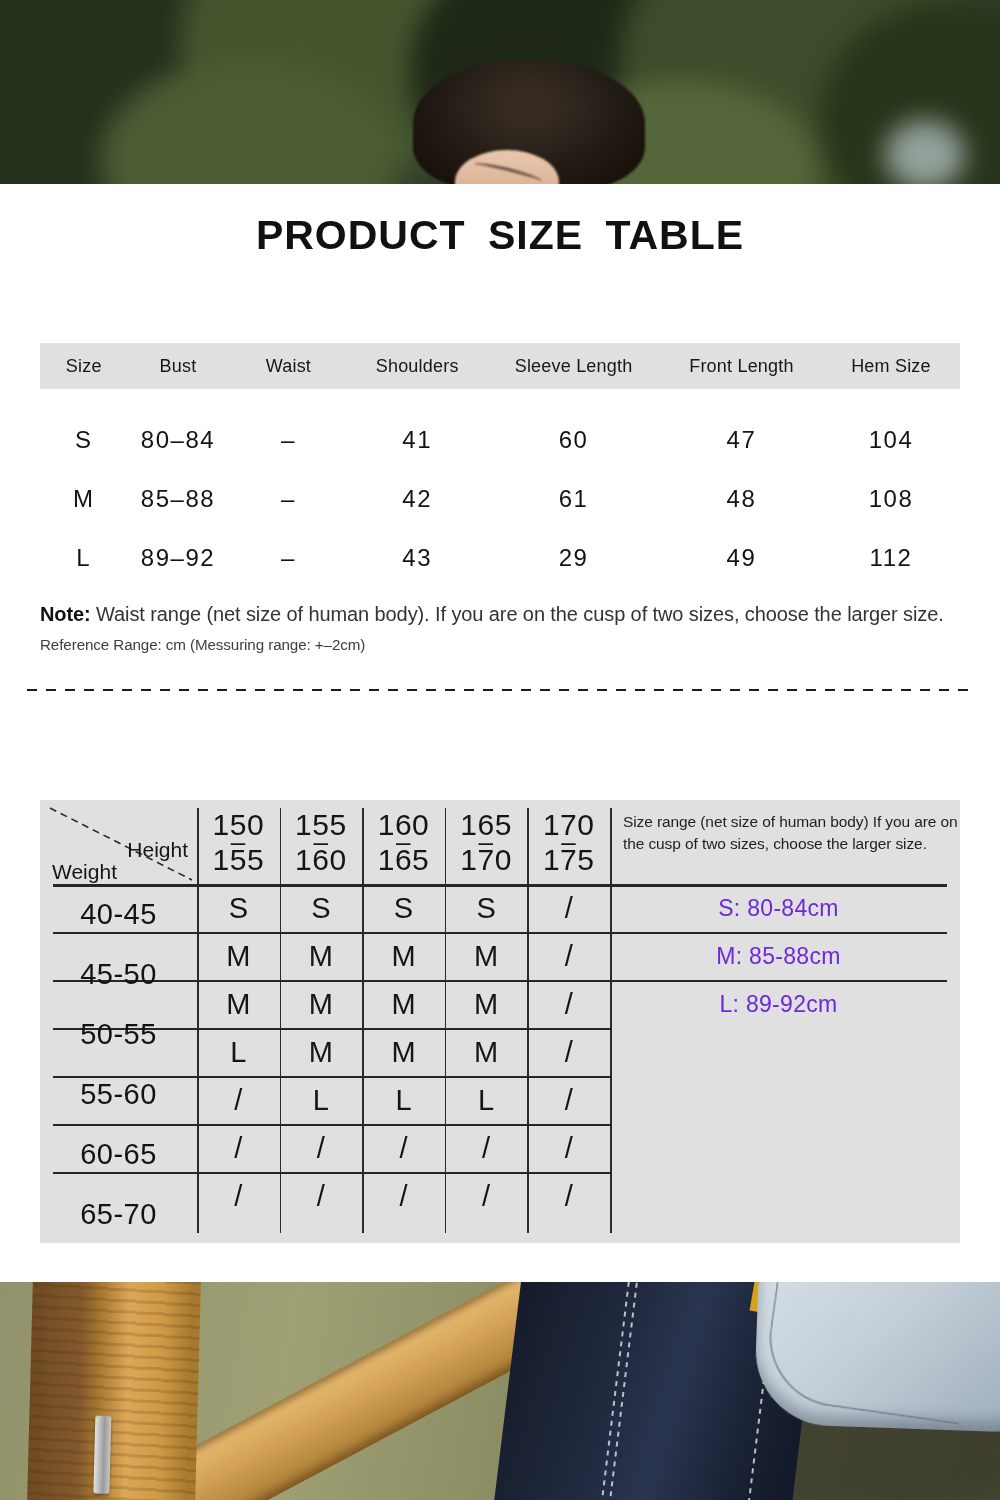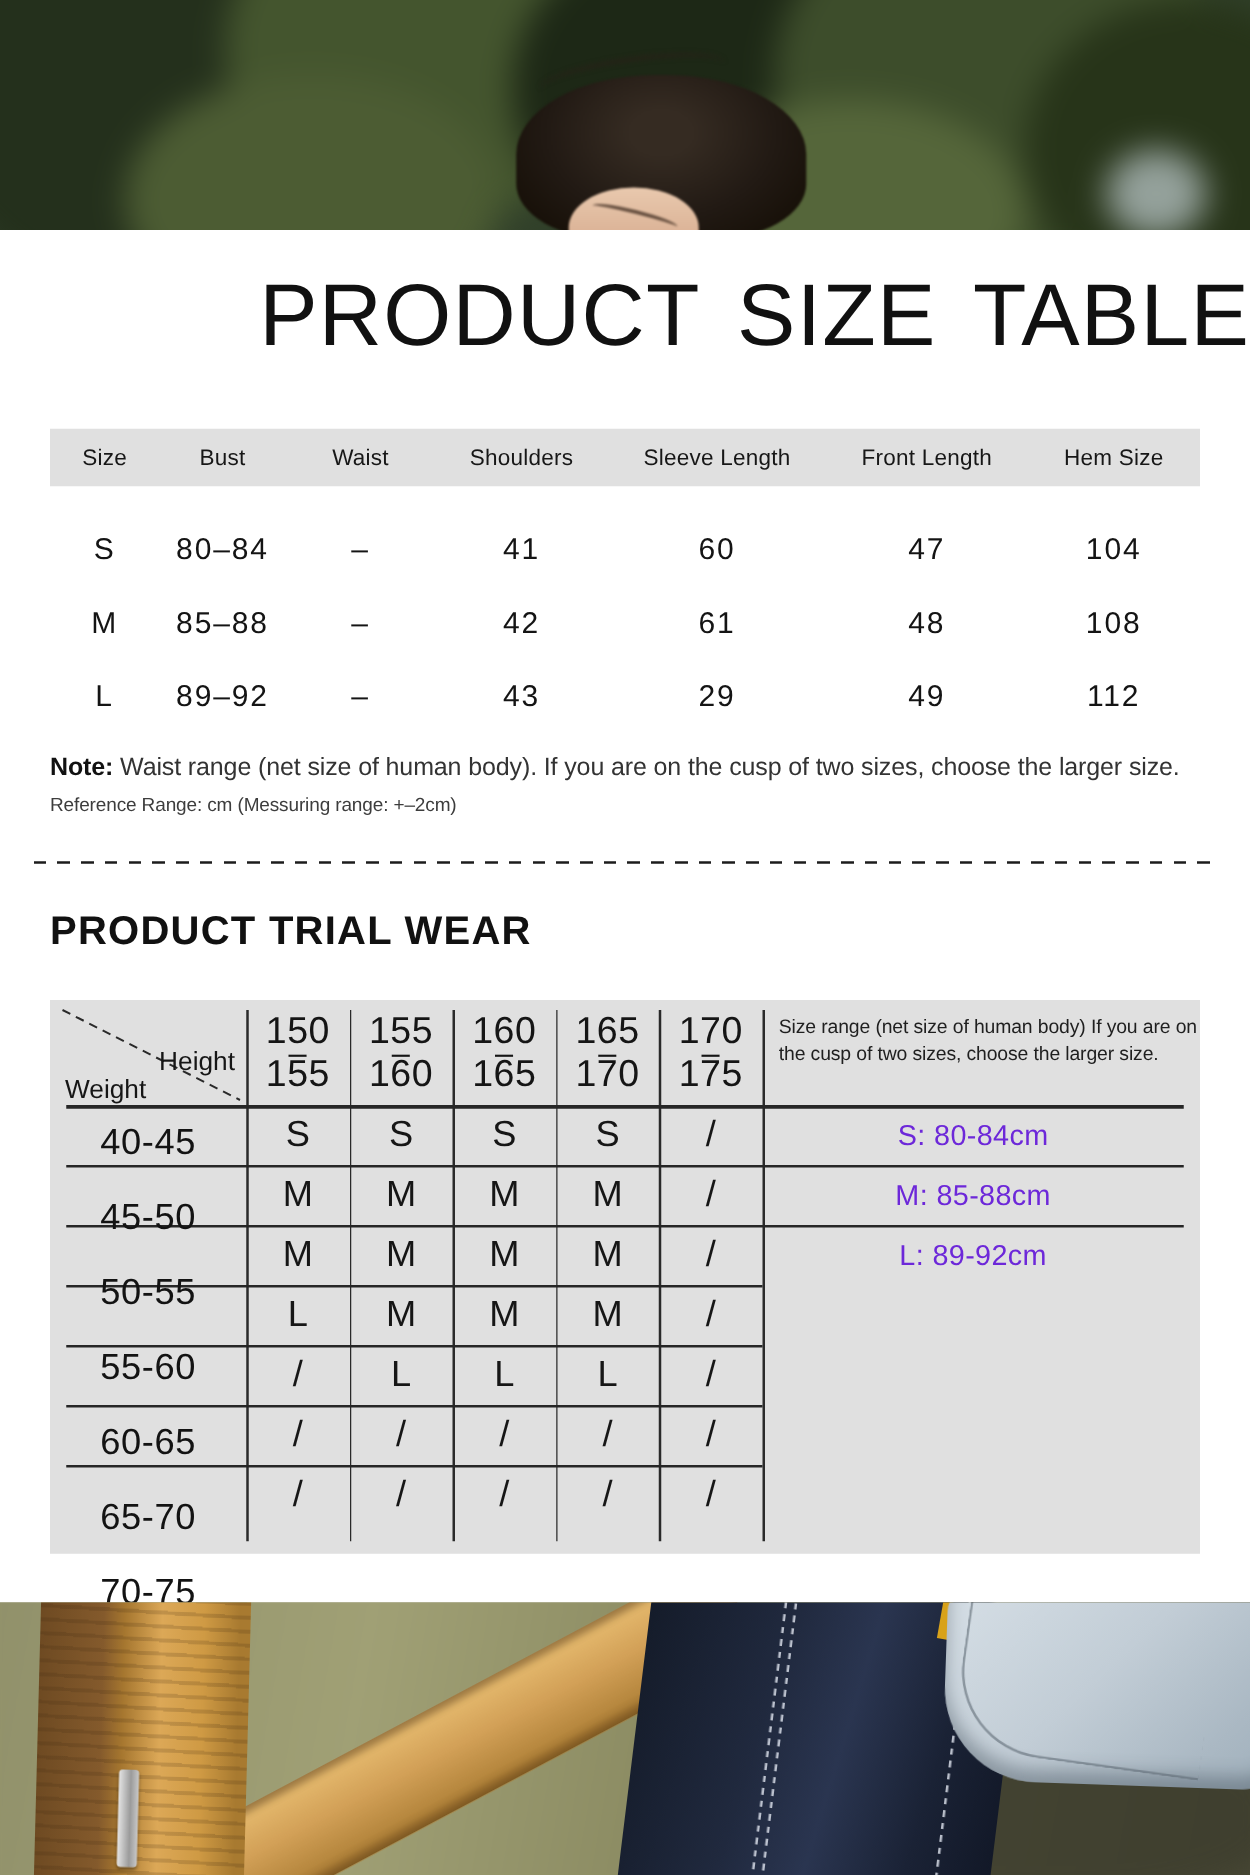--- a/index.html
+++ b/index.html
@@ -15,22 +15,22 @@
           background:radial-gradient(ellipse at 50% 35%, #352b22 15%, #221a14 55%, #171008 85%);
           border-radius:48% 48% 34% 34%; filter:blur(1px); }
   .head .strand { position:absolute; left:18px; top:-14px; width:150px; height:30px; border-radius:50%;
           border-top:3px solid rgba(40,32,24,.8); transform:rotate(-8deg); filter:blur(1.5px); background:transparent; }
   .forehead { position:absolute; left:42px; top:90px; width:104px; height:44px;
           background:linear-gradient(180deg,#e9c9ae,#d9af92); border-radius:55% 55% 8% 8% / 80% 80% 8% 8%; }
   .brow { position:absolute; left:60px; top:108px; width:70px; height:10px; border-radius:50%;
           border-top:3px solid rgba(60,42,30,.75); transform:rotate(14deg); filter:blur(.5px); }
 
   
-  .main-title { position:absolute; left:0; top:212px; width:1000px; text-align:right;
-        font-size:70px; font-weight:normal; letter-spacing:1px; word-spacing:10px; color:#111; }
+  .main-title { position:absolute; left:0; top:212px; width:1000px; text-align:center;
+        font-size:41px; font-weight:bold; letter-spacing:1px; word-spacing:10px; color:#111; }
   .trial-title { position:absolute; left:40px; top:726px; font-size:32px; font-weight:bold; letter-spacing:1px; color:#111; }
 
   
   .st-grid { display:grid; grid-template-columns:9.5% 11% 13% 15% 19% 17.5% 15%; width:920px; }
   .st-header { position:absolute; left:40px; top:343px; height:46px; background:#e0e0e0; align-items:center; }
   .st-header .cell { text-align:center; font-size:18px; font-weight:500; color:#171717; letter-spacing:.2px; }
   .st-rows { position:absolute; left:40px; top:410px; width:920px; }
   .st-row { height:59px; align-items:center; }
   .st-row .cell { text-align:center; font-size:24px; letter-spacing:1.5px; color:#141414; }
 
@@ -151,21 +151,20 @@
       <div class="cell">49</div>
       <div class="cell">112</div>
     </div>
   </div>
 
   <div class="note-line1"><b>Note:</b><span> Waist range (net size of human body). If you are on the cusp of two sizes, choose the larger size.</span></div>
   <div class="note-line2">Reference Range: cm (Messuring range: +–2cm)</div>
 
   <div class="dashed-divider"></div>
 
-  <div class="trial-title">PRODUCT TRIAL WEAR</div>
 
   <div class="tw-panel">
 
     <div class="tw-vline" style="left:157px;"></div>
     <div class="tw-vline" style="left:239.6px;"></div>
     <div class="tw-vline" style="left:322.2px;"></div>
     <div class="tw-vline" style="left:404.8px;"></div>
     <div class="tw-vline" style="left:487.4px;"></div>
     <div class="tw-vline" style="left:570px;"></div>
 
@@ -191,21 +190,20 @@
       <div class="tw-range"><span>170</span><span class="sep">–</span><span>175</span></div>
     </div>
 
     <div class="tw-weights">
       <div class="tw-weight">40-45</div>
       <div class="tw-weight">45-50</div>
       <div class="tw-weight">50-55</div>
       <div class="tw-weight">55-60</div>
       <div class="tw-weight">60-65</div>
       <div class="tw-weight">65-70</div>
-      <div class="tw-weight">70-75</div>
     </div>
 
     <div class="tw-matrix">
       <div class="tw-cell">S</div>
       <div class="tw-cell">S</div>
       <div class="tw-cell">S</div>
       <div class="tw-cell">S</div>
       <div class="tw-cell">/</div>
       <div class="tw-cell">M</div>
       <div class="tw-cell">M</div>

